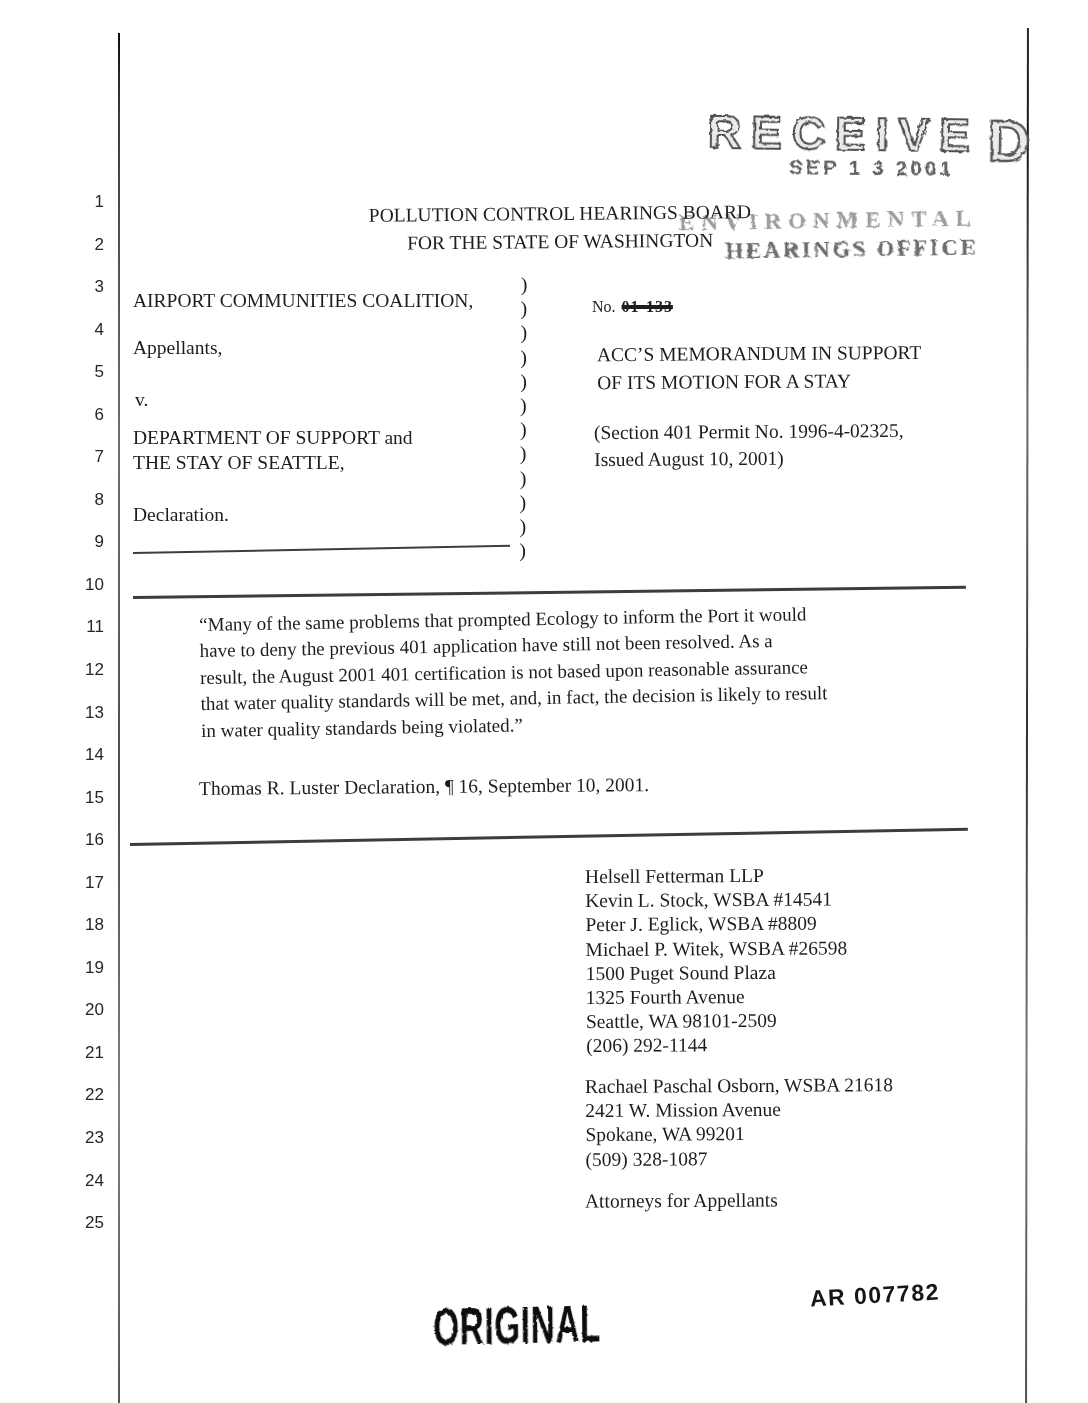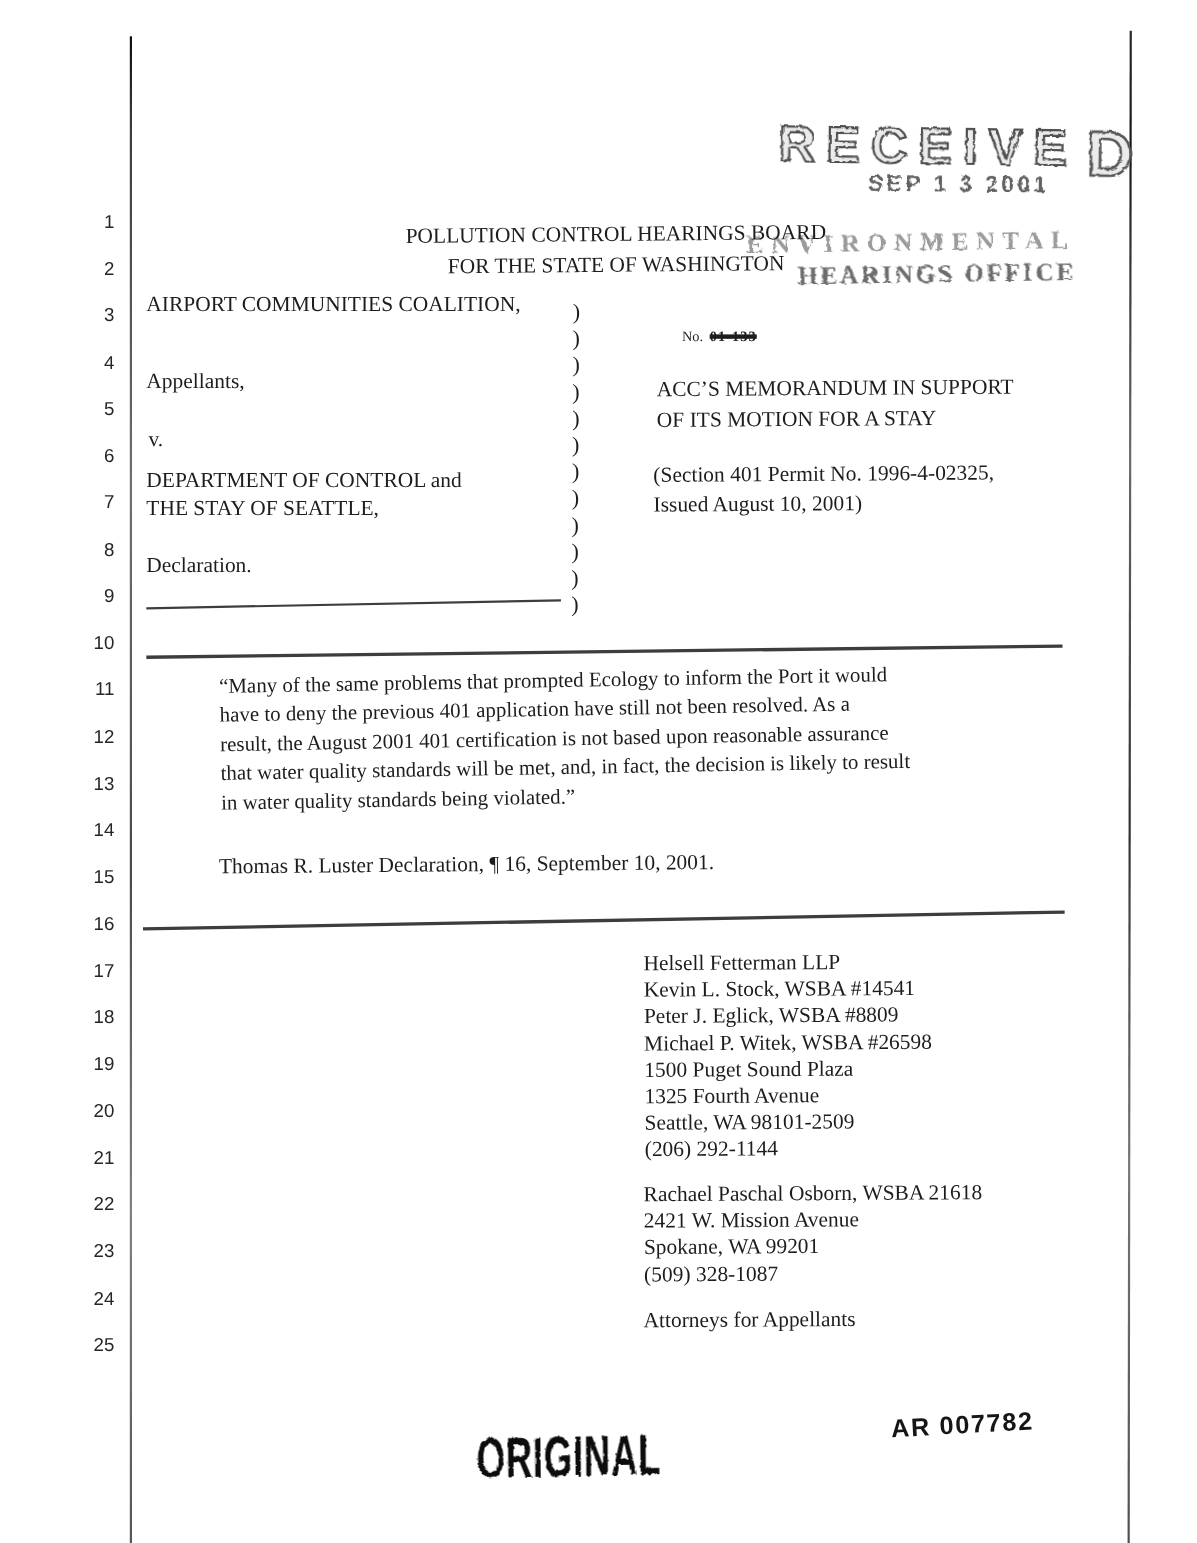--- a/index.html
+++ b/index.html
@@ -64,36 +64,36 @@
   }
 
   
   .court{
     left:300px;top:200px;width:520px;text-align:center;
     font-size:19.5px;line-height:27.5px;transform:rotate(-0.55deg);
   }
 
   
   .cap{font-size:19.5px;line-height:23px;}
-  .appellant-party{left:133px;top:266px;}
+  .appellant-party{left:133px;top:289px;}
   .appellant-label{left:133px;top:336px;}
   .versus{left:135px;top:388px;}
   .respondent-1{left:133px;top:426px;}
   .respondent-2{left:133px;top:451px;}
   .respondents-label{left:133px;top:503px;}
   .parens{
     left:520px;top:272px;font-size:20px;line-height:24.2px;transform:rotate(0.3deg);
   }
   .rule{background:#3d3d3d;transform-origin:left center;}
   .rule-short{left:133px;top:552px;width:377px;height:2px;transform:rotate(-1.1deg);}
   .rule-1{left:133px;top:596px;width:833px;height:2.5px;transform:rotate(-0.7deg);}
   .rule-2{left:130px;top:843px;width:838px;height:2.5px;transform:rotate(-1.05deg);}
 
   
-  .case-no{left:620px;top:298px;font-size:13px;}
+  .case-no{left:592px;top:298px;font-size:16px;}
   .case-no .struck{
     font-weight:700;letter-spacing:1px;margin-left:6px;
     text-decoration:line-through;text-decoration-thickness:3.5px;
   }
   .pleading-title{
     left:597px;top:340px;font-size:19.5px;line-height:27.5px;
     transform:rotate(-0.4deg);
   }
   .permit-note{
     left:594px;top:419px;font-size:19.5px;line-height:26.5px;
@@ -161,21 +161,21 @@
 </div>
 
 <div class="abs court">
   <div>POLLUTION CONTROL HEARINGS BOARD</div>
   <div>FOR THE STATE OF WASHINGTON</div>
 </div>
 
 <div class="abs cap appellant-party">AIRPORT COMMUNITIES COALITION,</div>
 <div class="abs cap appellant-label">Appellants,</div>
 <div class="abs cap versus">v.</div>
-<div class="abs cap respondent-1">DEPARTMENT OF CONTROL and</div>
+<div class="abs cap respondent-1">DEPARTMENT OF SUPPORT and</div>
 <div class="abs cap respondent-2">THE STAY OF SEATTLE,</div>
 <div class="abs cap respondents-label">Declaration.</div>
 <div class="abs parens pre">)
 )
 )
 )
 )
 )
 )
 )

